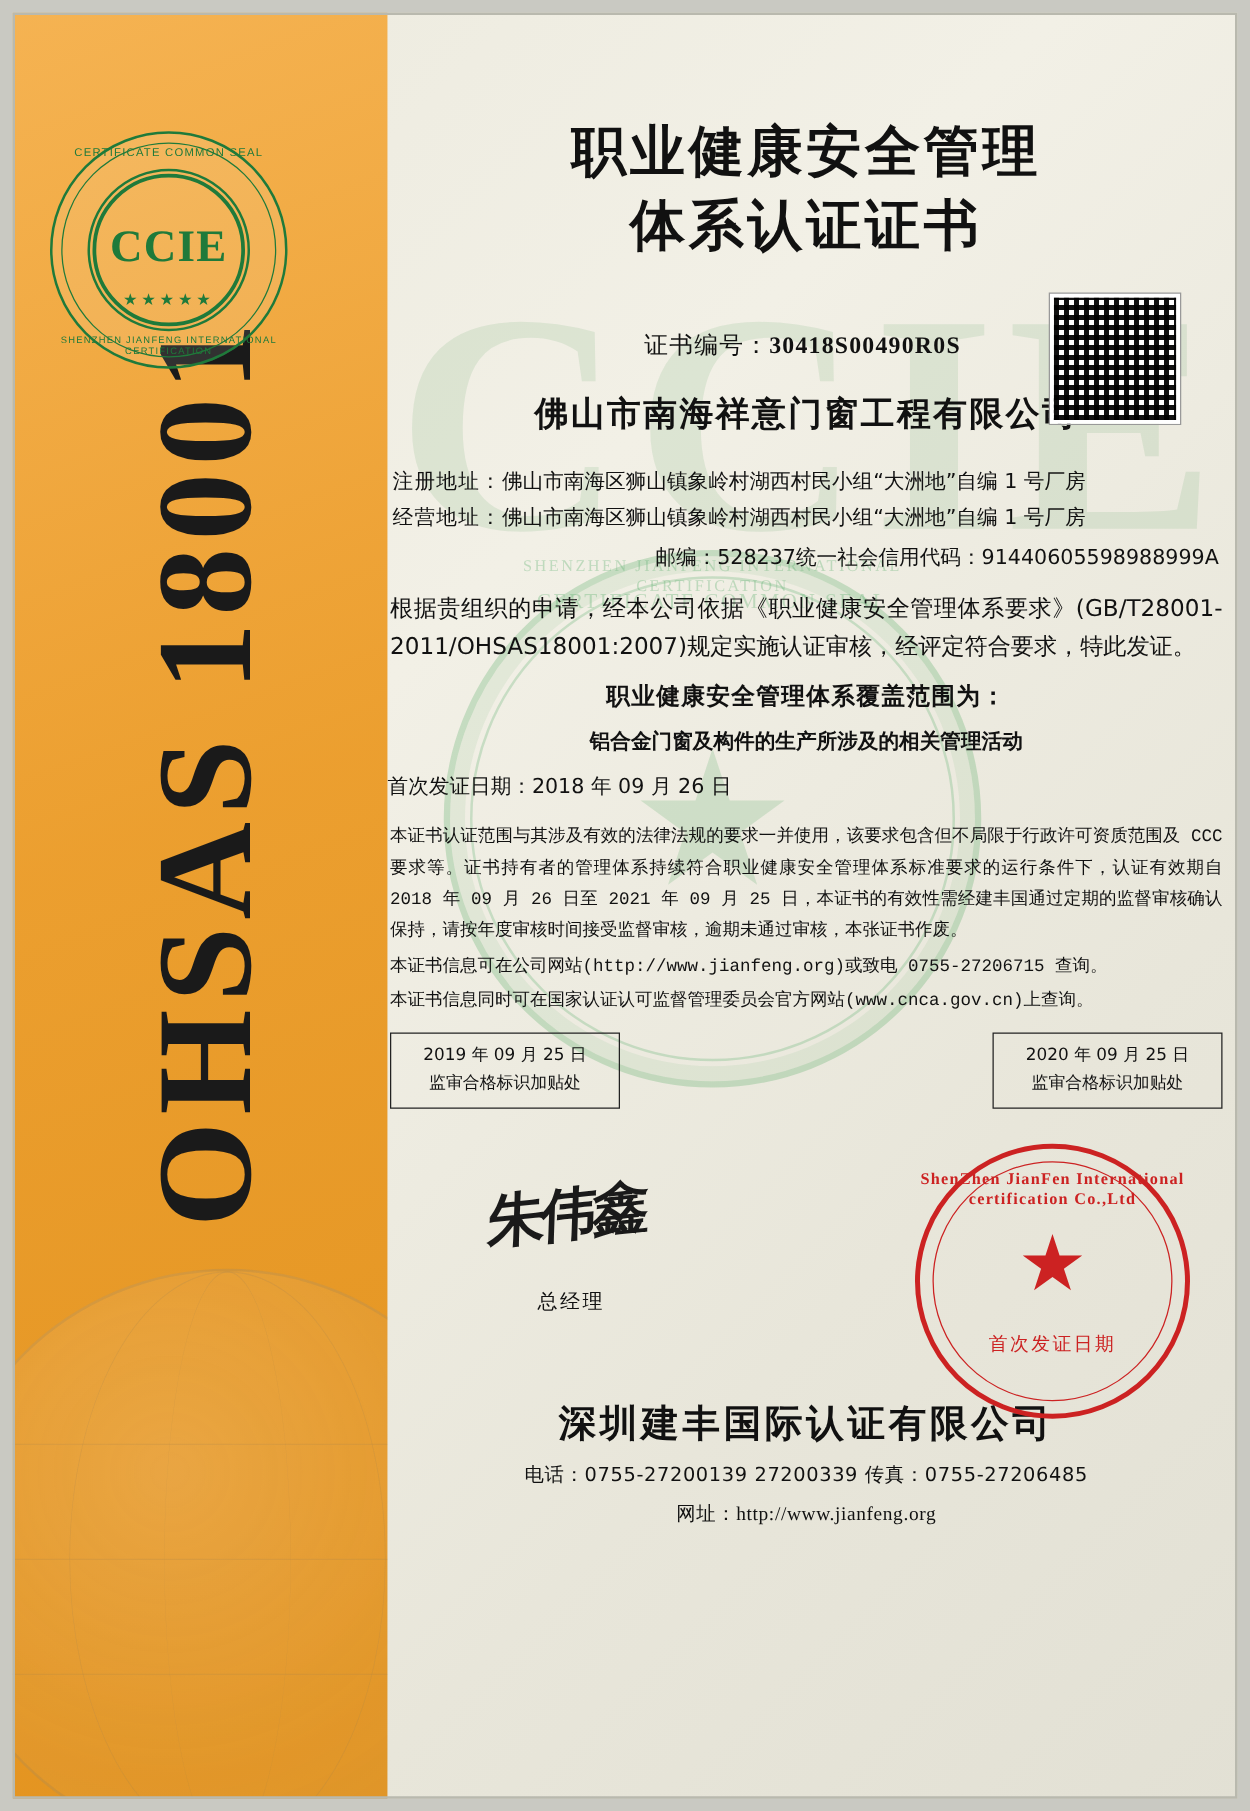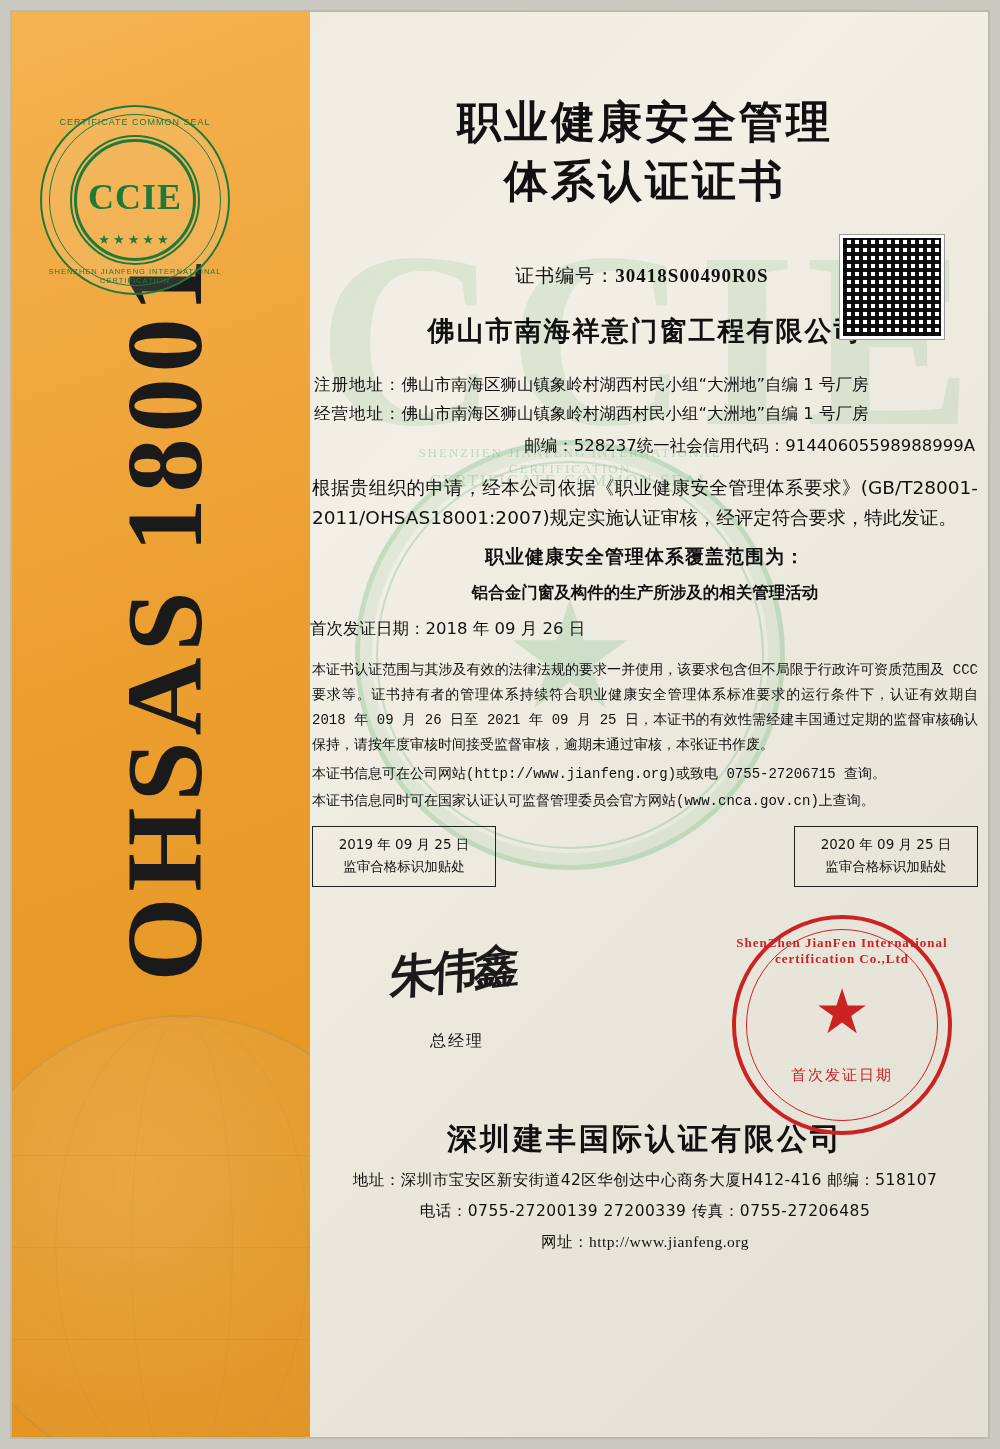--- a/index.html
+++ b/index.html
@@ -373,21 +373,20 @@
       <div class="red-seal">
         <div class="inner-ring"></div>
         <div class="star">★</div>
         <div style="position:absolute;left:0;right:0;top:16px;text-align:center;color:#cc2222;font-family:'Liberation Serif',serif;font-size:13px;font-weight:700;letter-spacing:1px;">ShenZhen JianFen International certification Co.,Ltd</div>
         <div class="bottom-text">首次发证日期</div>
       </div>
     </div>
 
     <div class="footer">
       <div class="issuer">深圳建丰国际认证有限公司</div>
-      <div class="foot-line">地址：深圳市宝安区新安街道42区华创达中心商务大厦H412-416    邮编：518107</div>
       <div class="foot-line">电话：0755-27200139    27200339        传真：0755-27206485</div>
       <div class="foot-line mono">网址：http://www.jianfeng.org</div>
     </div>
 
   </div>
 
   <div class="frame-outer"></div>
   <div class="frame-inner"></div>
 </div>
 

